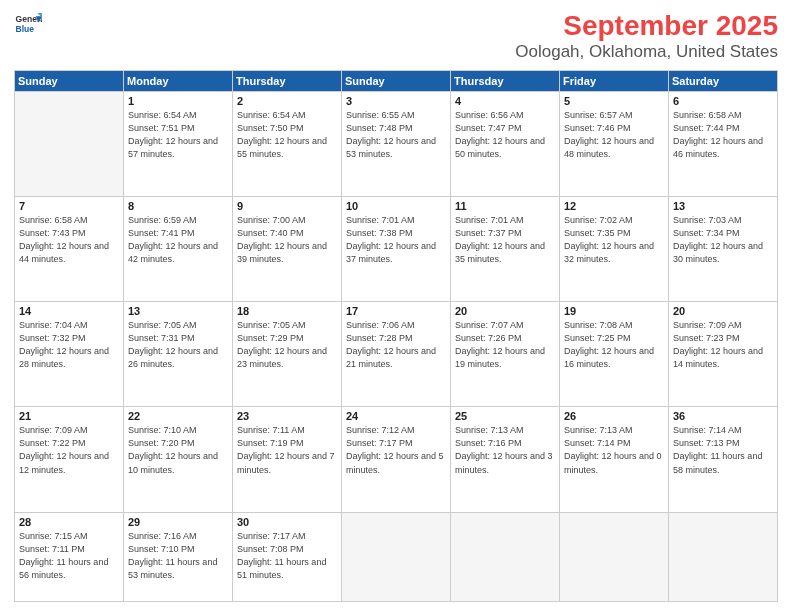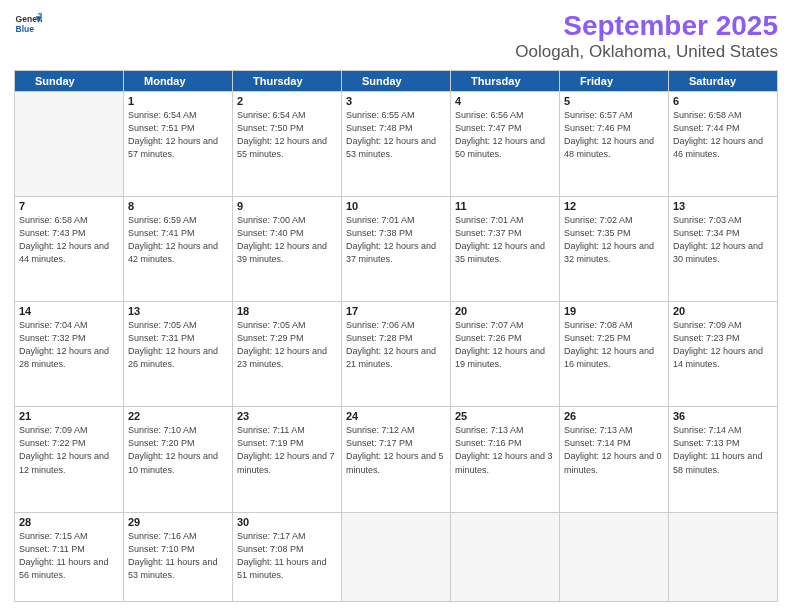--- a/index.html
+++ b/index.html
@@ -31,39 +31,39 @@
     .logo-icon {
       width: 28px;
       height: 28px;
     }
     .title-block {
       text-align: right;
     }
     .month-title {
       font-size: 28px;
       font-weight: bold;
-      color: #8b5cf6;
+      color: #ef4444;
     }
     .location {
       font-size: 17px;
       color: #555;
     }
     .calendar {
       flex: 1;
       border: 1px solid #ccc;
       border-collapse: collapse;
       width: 100%;
       table-layout: fixed;
     }
     .calendar th {
       background: #1a5fa8;
       color: #fff;
       font-size: 11px;
       font-weight: bold;
-      padding: 4px 20px;
+      padding: 4px 3px;
       text-align: left;
       border: 1px solid #ccc;
     }
     .calendar td {
       border: 1px solid #ccc;
       vertical-align: top;
       padding: 3px 4px;
       font-size: 9px;
       color: #333;
       background: #fff;

